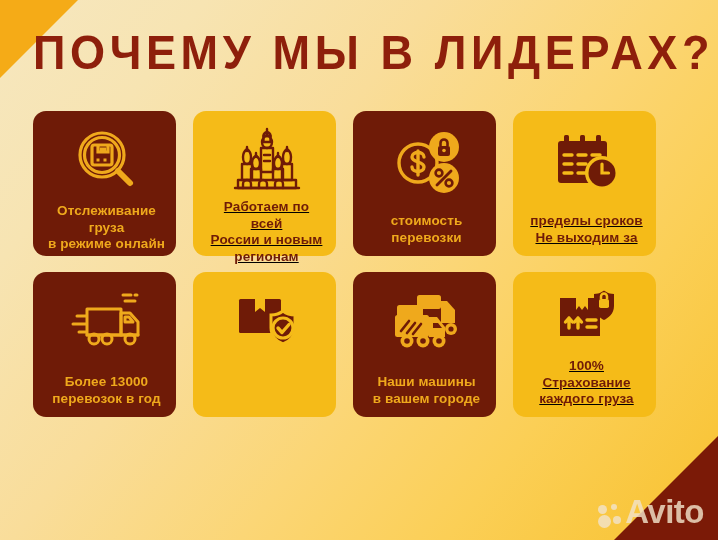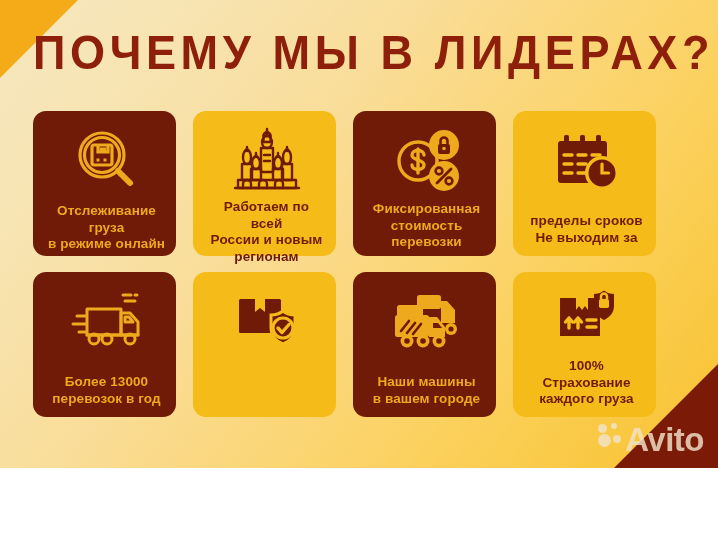--- a/index.html
+++ b/index.html
@@ -7,21 +7,21 @@
     padding: 0;
     background: #ffffff;
   }
   body {
     font-family: "Liberation Sans", "DejaVu Sans", sans-serif;
   }
 
   #poster {
     position: relative;
     width: 718px;
-    height: 468px;
+    height: 540px;
     overflow: hidden;
     background: linear-gradient(128deg,
         #f6e7bf 0%,
         #f7e4b2 18%,
         #f9dd9a 38%,
         #fbd676 58%,
         #fbcf56 76%,
         #f9c63c 92%,
         #f7c02f 100%);
   }
@@ -84,20 +84,21 @@
     justify-content: space-between;
     padding: 12px 8px 10px 12px;
     box-sizing: border-box;
     position: relative;
   }
   .card.dark {
     background: #6f1b07;
   }
   .card.light {
     background: #f5bb18;
+    text-decoration: underline;
   }
 
   .card-icon {
     height: 74px;
     display: flex;
     align-items: center;
     justify-content: center;
     margin-top: 2px;
   }
   .card-icon svg { display: block; }
@@ -116,21 +117,21 @@
 
   
   .grid > .card:nth-child(n+5) .card-icon { height: 72px; }
 
   
   .avito {
     position: absolute;
     right: 14px;
     bottom: 12px;
     display: flex;
-    align-items: flex-start;
+    align-items: flex-end;
     gap: 1px;
     opacity: 0.82;
   }
   .avito .mark {
     position: relative;
     width: 26px;
     height: 24px;
   }
   .avito .mark i {
     position: absolute;
@@ -224,21 +225,20 @@
           <rect x="49" y="19" width="12" height="10" rx="2" fill="#6f1b07"></rect>
           <path d="M51.5 19v-3a3.5 3.5 0 0 1 7 0v3" stroke="#6f1b07" stroke-width="2.6" fill="none"></path>
           <circle cx="55" cy="23.5" r="1.8" fill="#efa91c"></circle>
           <circle cx="55" cy="51" r="15" fill="#efa91c"></circle>
           <circle cx="50" cy="46" r="3.4" fill="none" stroke="#6f1b07" stroke-width="2.6"></circle>
           <circle cx="60" cy="56" r="3.4" fill="none" stroke="#6f1b07" stroke-width="2.6"></circle>
           <path d="M62 44L48 58" stroke="#6f1b07" stroke-width="2.8" stroke-linecap="round"></path>
         </svg>
       </div>
       <div class="card-label">
-        <div>Фиксированная</div>
         <div>стоимость перевозки</div>
       </div>
     </div>
 
     <div class="card light">
       <div class="card-icon">
         <svg width="74" height="66" viewBox="0 0 74 66" fill="none">
           <g fill="#6f1b07">
             <rect x="14" y="6" width="5" height="9" rx="1.6"></rect>
             <rect x="30" y="6" width="5" height="9" rx="1.6"></rect>

